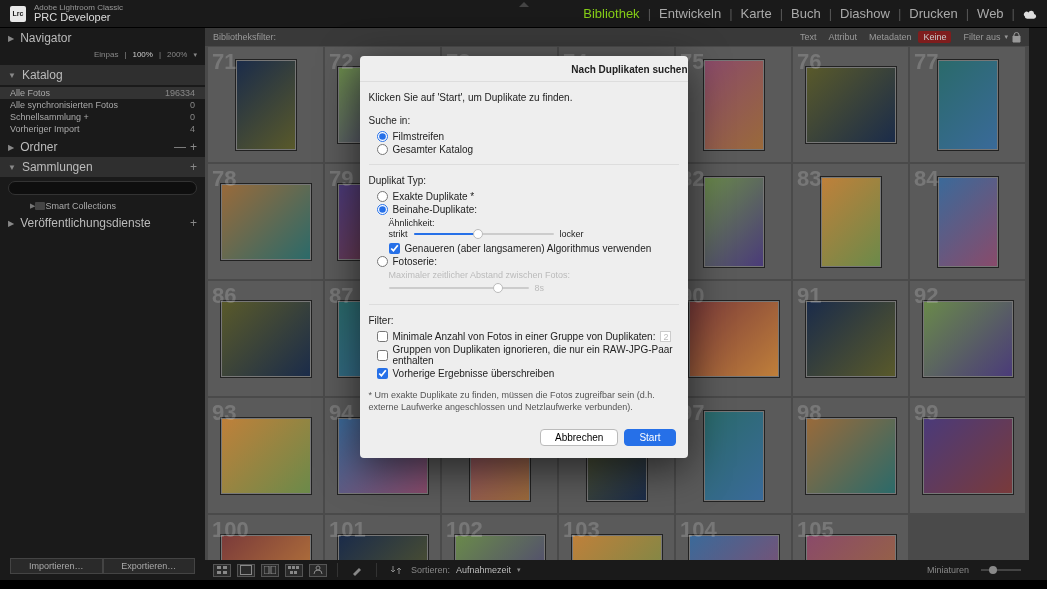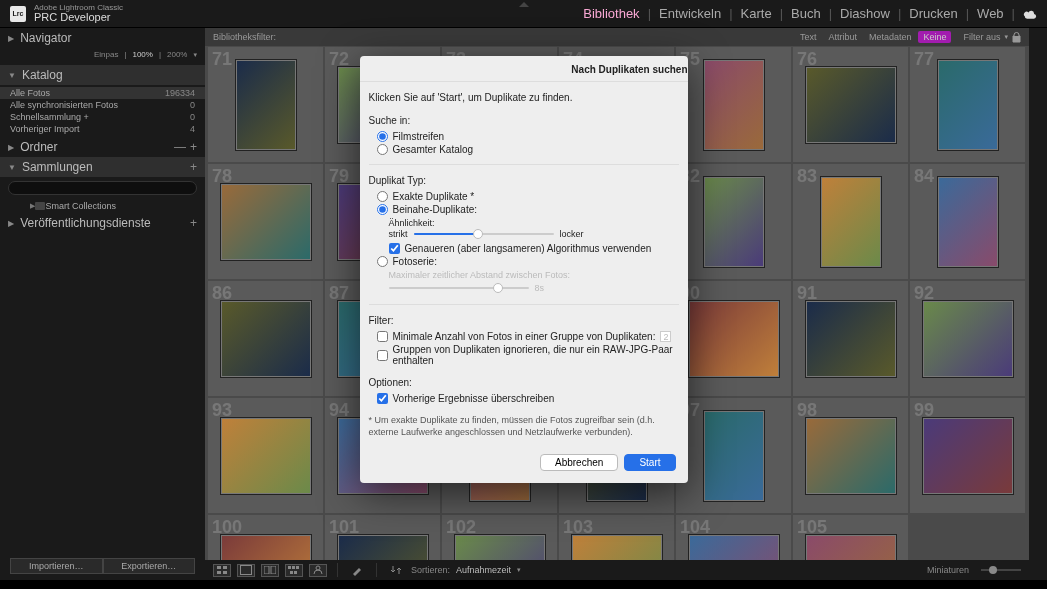--- a/index.html
+++ b/index.html
@@ -4,21 +4,21 @@
 <style>
 * { margin:0; padding:0; box-sizing:border-box; font-family:"Lucida Grande","Segoe UI",Arial,sans-serif; }
 body { background:#000; width:1047px; height:589px; overflow:hidden; position:relative; color:#ccc; }
 .titlebar { height:28px; background:#1a1a1a; display:flex; align-items:center; padding:0 10px; border-bottom:1px solid #000;}
 .titlebar .logo { width:16px; height:16px; background:#e8e8e8; color:#1a1a1a; font-size:7px; font-weight:bold; display:flex; align-items:center; justify-content:center; border-radius:2px; margin-right:8px;}
 .titlebar .titles { display:flex; flex-direction:column; line-height:1;}
 .titlebar .t1 { font-size:8px; color:#999;}
 .titlebar .t2 { font-size:11px; color:#ddd;}
 .titlebar .modules { margin-left:auto; display:flex; gap:8px; align-items:center;}
 .titlebar .modules span { font-size:13px; color:#aaa; cursor:pointer;}
-.titlebar .modules span.active { color:#f9a8d4; font-weight:500;margin-left:45px;}
+.titlebar .modules span.active { color:#84cc16; font-weight:500;margin-left:45px;}
 .titlebar .modules .sep { color:#555;}
 .cloud-icon { width:14px; height:14px; fill:#ccc;}
 .main { display:flex; height:552px;}
 .sidebar { width:205px; background:#1a1a1a; display:flex; flex-direction:column;}
 .panel-head { height:20px; padding:0 8px; display:flex; align-items:center; font-size:12px; color:#bbb; cursor:pointer;}
 .panel-head .tri { margin-right:6px; font-size:8px; color:#888;}
 .panel-head .pl { margin-left:auto; color:#888;}
 .nav-opts { padding:2px 8px 6px; display:flex; justify-content:flex-end; gap:6px; font-size:8px; color:#888; align-items:center;}
 .nav-opts span {cursor:pointer;}
 .nav-opts .sel{color:#ccc;}
@@ -29,26 +29,26 @@
 .sidebar .search { margin:4px 8px; height:14px; background:#0e0e0e; border:1px solid #333; border-radius:7px; font-size:8px; padding:0 14px; color:#666;}
 .smart-row { padding:2px 14px 2px 30px; font-size:9px; color:#aaa; display:flex; align-items:center; gap:0; cursor:pointer;}
 .smart-row .tri{font-size:7px;color:#777;}
 .smart-row .ico{width:10px;height:8px; background:#444; border-radius:1px;}
 .sidebar-bottom { margin-top:auto; padding:6px 10px; display:flex; gap:0;}
 .sidebar-bottom button { flex:1; height:16px; background:#2a2a2a; border:1px solid #444; color:#aaa; font-size:9px; cursor:pointer;}
 .content { flex:1; background:#4a4a4a; position:relative; display:flex; flex-direction:column;}
 .filterbar { height:18px; background:#393939; display:flex; align-items:center; padding:0 8px; font-size:9px; color:#999;}
 .filterbar .tabs { margin-left:auto; display:flex; gap:2px; align-items:center;}
 .filterbar .tabs span { padding:1px 5px; border-radius:2px; cursor:pointer;}
-.filterbar .tabs span.active { background:#a21caf; color:#ccc;text-align:right;}
+.filterbar .tabs span.active { background:#7f1d1d; color:#ccc;text-align:right;}
 .filterbar .right{margin-left:12px; display:flex; align-items:center; gap:4px;}
 .grid { flex:1; overflow:hidden; position:relative; background:#4a4a4a; padding-left:2px; padding-top:0px;}
 .grid-inner{ display:grid; grid-template-columns: repeat(7, 117px); grid-auto-rows:117px; gap:0;}
 .cell { background:#5a5a5a; border:1px solid #4a4a4a; position:relative; display:flex; align-items:center; justify-content:center;}
-.cell .num { position:absolute; top:2px; left:4px; font-size:18px; font-weight:bold; color:rgba(255,255,255,0.18);text-align:center;}
+.cell .num { position:absolute; top:2px; left:4px; font-size:22px; font-weight:bold; color:rgba(255,255,255,0.18);text-align:center;}
 .thumb { width:92px; height:78px; background:#333; border:1px solid #222; box-shadow:0 0 0 1px #777 inset;}
 .thumb.tall{width:62px;height:92px;}
 .stars{position:absolute;bottom:2px;left:6px;font-size:8px;color:#888;letter-spacing:1px;}
 .bottombar { height:20px; background:#1a1a1a; display:flex; align-items:center; padding:0 8px; gap:6px;}
 .bb-btn{width:18px;height:13px;border:1px solid #555;background:#2a2a2a;cursor:pointer; display:flex;align-items:center;justify-content:center;}
 .bb-btn.grid-ico::before{content:""; width:10px;height:8px; background:linear-gradient(#888,#888) 0 0/4px 3px no-repeat,linear-gradient(#888,#888) 6px 0/4px 3px no-repeat,linear-gradient(#888,#888) 0 5px/4px 3px no-repeat,linear-gradient(#888,#888) 6px 5px/4px 3px no-repeat;}
 .bb-btn.single::before{content:"";width:10px;height:8px;border:1px solid #888;}
 .bb-sep{width:1px;height:14px;background:#333;margin:0 4px;}
 .sortlbl{font-size:9px;color:#888;}
 .sortval{font-size:9px;color:#bbb;}
@@ -452,21 +452,20 @@
       <label class="check-row">
           <input type="checkbox" style="">
           <span>Minimale Anzahl von Fotos in einer Gruppe von Duplikaten:</span> 
           <input class="mini-input" style="color: rgb(187, 187, 187);" value="2">
         </label>
       <label class="check-row">
           <input type="checkbox" style="">
           <span>Gruppen von Duplikaten ignorieren, die nur ein RAW-JPG-Paar enthalten</span>
         </label>
 
-      <div class="dlg-sec-label">Optionen:</div>
       <label class="check-row">
           <input type="checkbox" checked="" style="">
           <span>Vorherige Ergebnisse überschreiben</span>
         </label>
 
       <div class="dlg-note">* Um exakte Duplikate zu finden, müssen die Fotos zugreifbar sein (d.h. externe Laufwerke angeschlossen und Netzlaufwerke verbunden).</div>
     </div>
     <div class="dlg-buttons">
       <button>Abbrechen</button>
       <button class="primary">Start</button>

